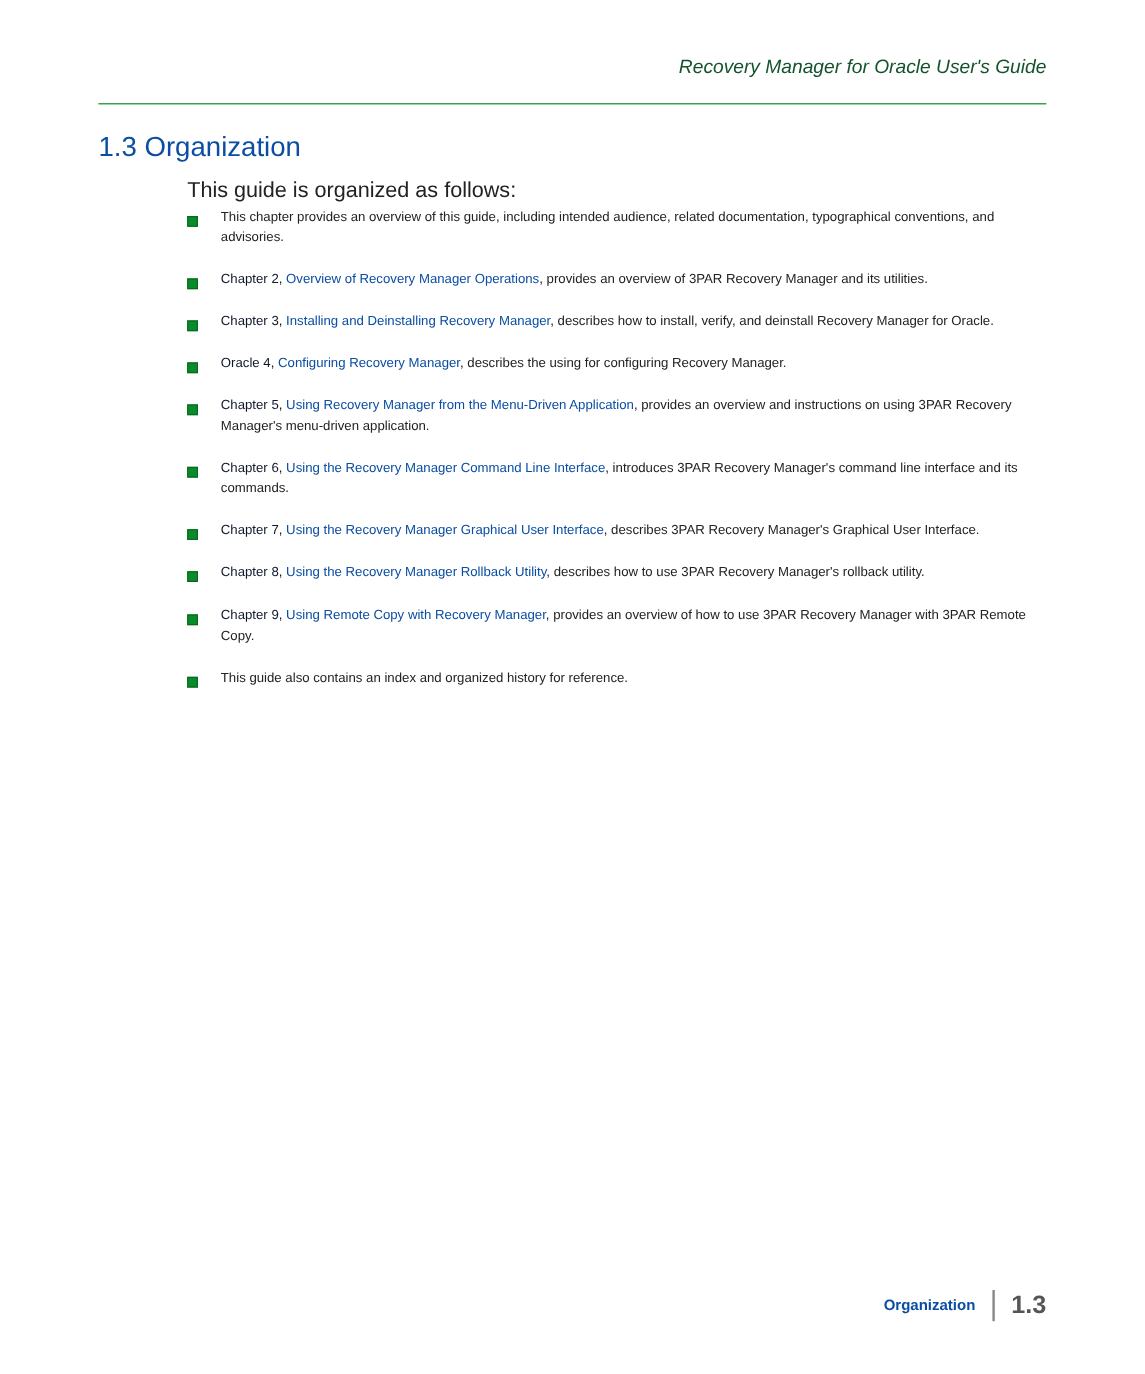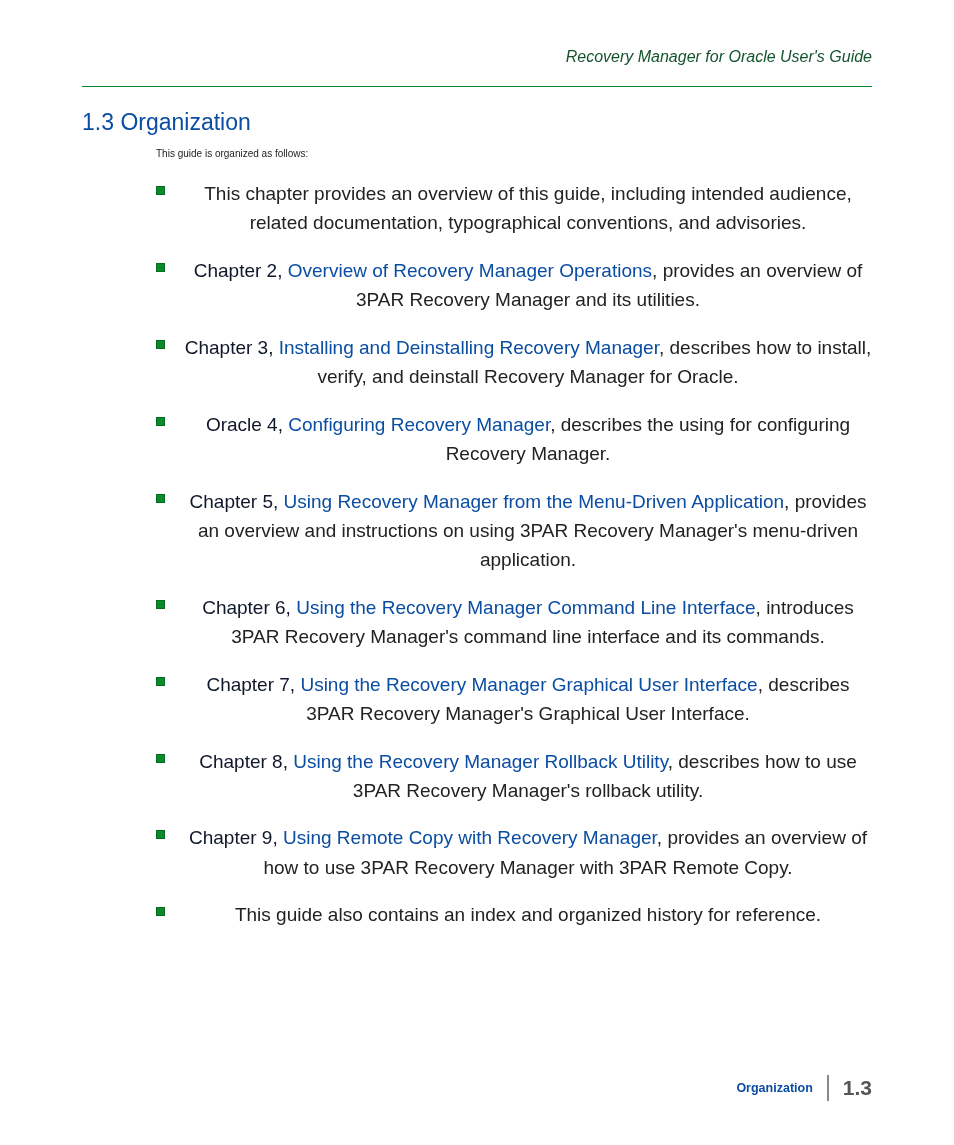--- a/index.html
+++ b/index.html
@@ -25,36 +25,35 @@
     margin-bottom: 22px;
   }
   .section-heading {
     font-size: 23px;
     font-weight: 400;
     color: #0a4da2;
     margin-bottom: 12px;
   }
   .intro {
     margin-left: 74px;
-    font-size: 10px;
+    font-size: 18px;
     color: #222;
-    margin-bottom: 20px;
+    margin-bottom: 4px;
   }
   ul.org-list {
     list-style: none;
     margin-left: 74px;
   }
   ul.org-list li {
     position: relative;
     padding-left: 28px;
-    font-size: 19px;
+    font-size: 11px;
     line-height: 1.55;
     color: #222;
     margin-bottom: 18px;
-    text-align: center;
   }
   ul.org-list li::before {
     content: "";
     position: absolute;
     left: 0;
     top: 7px;
     width: 7px;
     height: 7px;
     background: #0a8a2a;
     border: 1px solid #066b1f;

